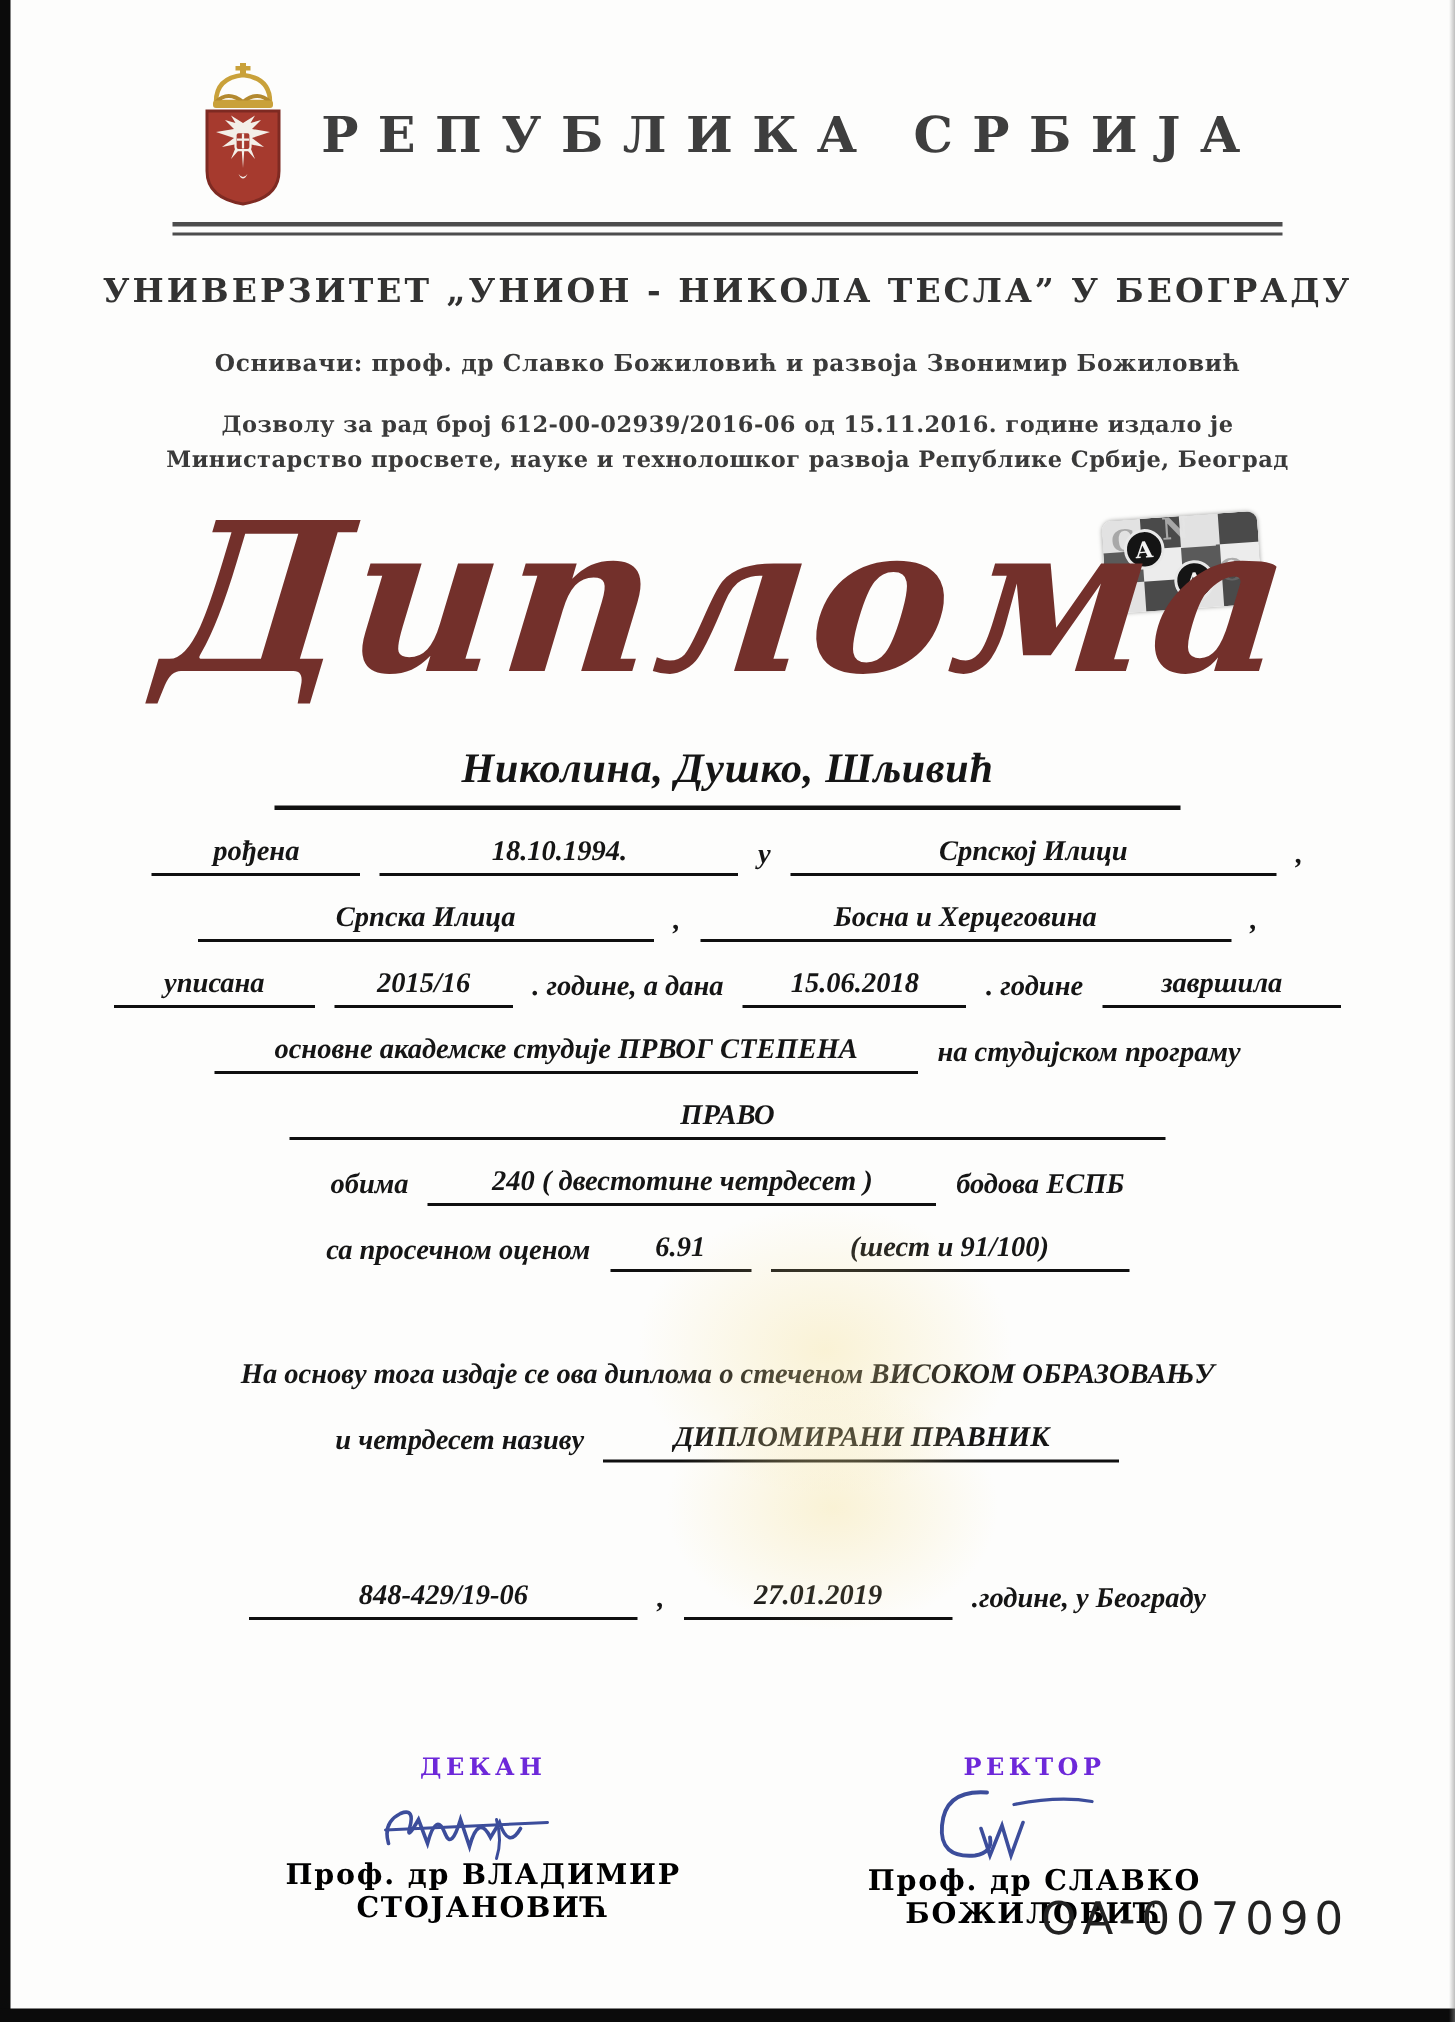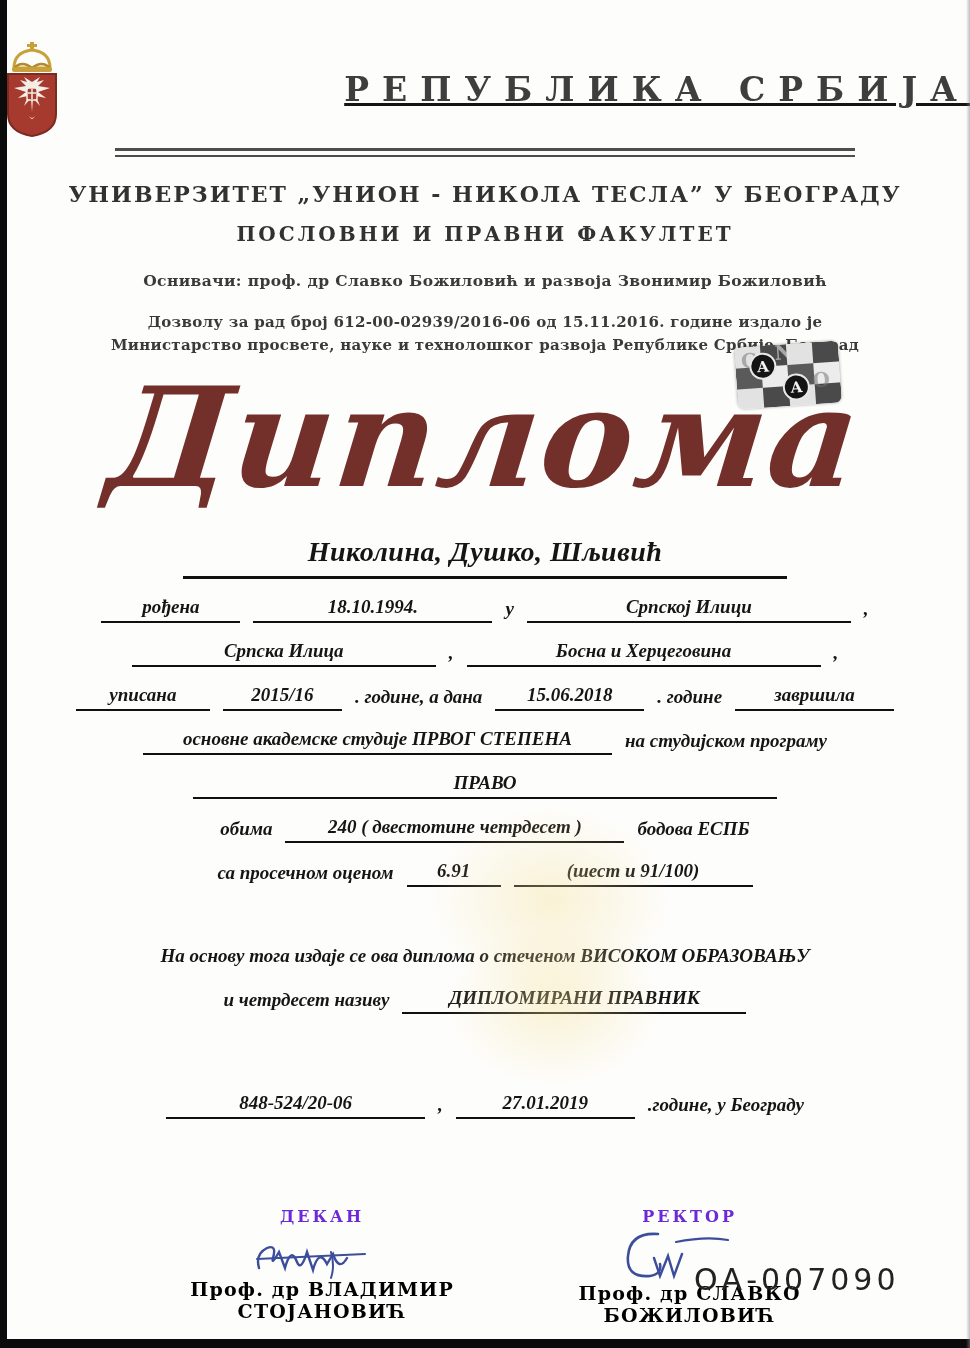--- a/index.html
+++ b/index.html
@@ -14,21 +14,21 @@
   .edge-right  { position:absolute; right:0; top:0; width:4px; height:100%;
                  background:linear-gradient(to left, #8a8a8a, rgba(150,150,150,0)); opacity:.55; }
 
   
   .watermark   { position:absolute; pointer-events:none; border-radius:50%;
                  background:radial-gradient(ellipse at center, rgba(244,224,150,.38), rgba(244,224,150,0) 68%); }
   .wm1 { left:420px; top:800px; width:260px; height:200px; }
   .wm2 { left:440px; top:920px; width:230px; height:170px; }
 
   
-  .header-row { display:flex; justify-content:space-between; align-items:center; gap:20px; padding-top:40px;text-decoration:underline; }
+  .header-row { display:flex; justify-content:center; align-items:center; gap:20px; padding-top:40px; }
   .coat { width:64px; height:98px; flex:0 0 auto; }
   .republic {
     font-family:"DejaVu Serif", serif; font-weight:bold;
     font-size:33px; letter-spacing:13px; color:#3e3e3e; white-space:nowrap;
   }
   .rule-double { width:740px; margin:10px auto 0; height:4px;
                  border-top:3px solid #4d4d4d; border-bottom:2px solid #4d4d4d; }
 
   .uni, .fac { text-align:center; font-family:"DejaVu Serif", serif; font-weight:bold; color:#323232; }
   .uni { margin-top:24px; font-size:22px; letter-spacing:2px; }
@@ -125,21 +125,20 @@
       <path d="M32 49 V59 M28 53 H36" stroke="#f3efe8" stroke-width="1.5"></path>
 
       <path d="M29 76 Q32 82 35 76 Q32 80 29 76" fill="#f3efe8"></path>
     </svg>
     <div class="republic">РЕПУБЛИКА СРБИЈА</div>
   </div>
 
   <div class="rule-double"></div>
 
   <div class="uni">УНИВЕРЗИТЕТ „УНИОН - НИКОЛА ТЕСЛА” У БЕОГРАДУ</div>
-  <div class="fac">ПОСЛОВНИ И ПРАВНИ ФАКУЛТЕТ</div>
   <div class="founders">Оснивачи: проф. др Славко Божиловић и развоја Звонимир Божиловић</div>
   <div class="license">
     <div>Дозволу за рад број 612-00-02939/2016-06 од 15.11.2016. године издало је</div>
     <div>Министарство просвете, науке и технолошког развоја Републике Србије, Београд</div>
   </div>
 
   <div class="hologram">
     <span class="holo-ghost hg1">C</span>
     <span class="holo-ghost hg2">O</span>
     <span class="holo-ghost hg3">N</span>
@@ -202,21 +201,21 @@
     <div class="row statement-row">
       <span class="plain">На основу тога издаје се ова диплома о стеченом ВИСОКОМ ОБРАЗОВАЊУ</span>
     </div>
 
     <div class="row">
       <span class="plain">и четрдесет називу</span>
       <span class="u w-title">ДИПЛОМИРАНИ ПРАВНИК</span>
     </div>
 
     <div class="row issue-row">
-      <span class="u w-reg">848-524/20-06</span>
+      <span class="u w-reg">848-429/19-06</span>
       <span class="comma">,</span>
       <span class="u w-idate">27.01.2019</span>
       <span class="plain">.године, у Београду</span>
     </div>
   </div>
 
   <div class="sig-area">
     <div class="sig-block">
       <div class="sig-title">ДЕКАН</div>
       <svg class="sig-scribble" width="150" height="52" viewBox="0 0 150 52">

